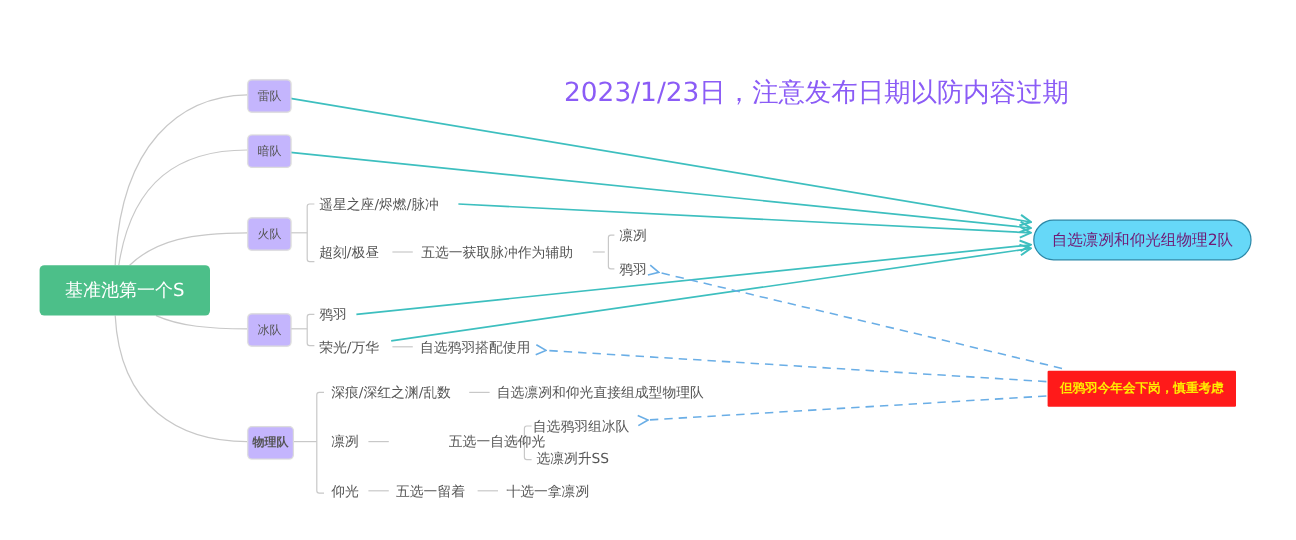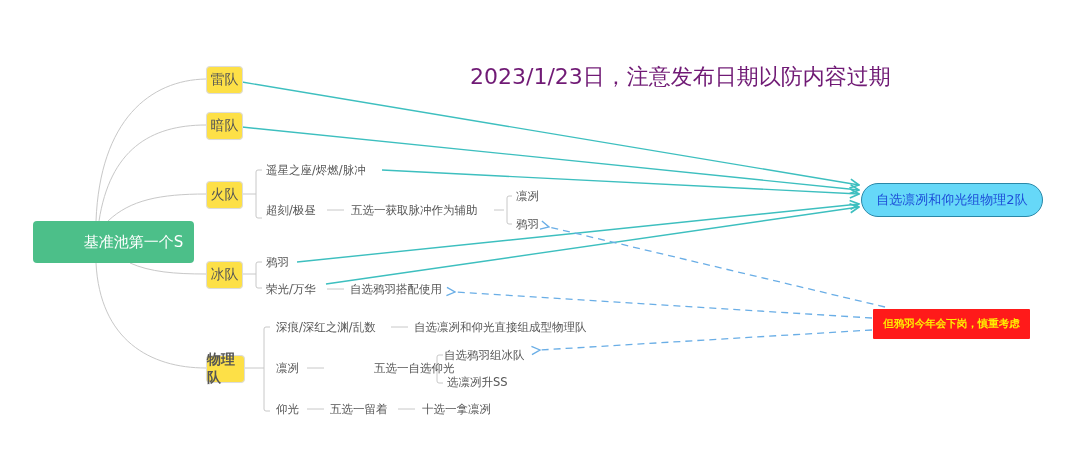--- a/index.html
+++ b/index.html
@@ -3,37 +3,37 @@
 <meta charset="utf-8">
 <style>
   html, body { margin: 0; padding: 0; }
   body {
     width: 1080px; height: 450px; background: #ffffff; position: relative; overflow: hidden;
     font-family: "DejaVu Sans", "Liberation Sans", sans-serif; color: #555555;
   }
   svg.wires { position: absolute; left: 0; top: 0; width: 1080px; height: 450px; }
   .node { position: absolute; white-space: nowrap; font-size: 11.5px; color: #555; line-height: 16px; }
   .box {
-    position: absolute; border: 1px solid #dcdcdc; border-radius: 4px; background: #fde047;
-    font-size: 14px; color: #555; display: flex; align-items: center; justify-content: center;
+    position: absolute; border: 1px solid #dcdcdc; border-radius: 4px; background: #c4b5fd;
+    font-size: 10px; color: #555; display: flex; align-items: center; justify-content: center;
     box-shadow: 0 0 1px rgba(0,0,0,0.05);
   }
   .root {
-    position: absolute; left: 33px; top: 221px; width: 121px; height: 42px;
+    position: absolute; left: 33px; top: 221px; width: 142px; height: 42px;
     background: #4cbf89; border-radius: 4px; color: #ffffff; font-size: 15px;
-    display: flex; align-items: center; justify-content: center; padding-left: 40px;
+    display: flex; align-items: center; justify-content: center;
   }
   .title {
-    position: absolute; left: 470px; top: 62px; font-size: 22px; color: #701a75; white-space: nowrap;
+    position: absolute; left: 470px; top: 62px; font-size: 22px; color: #8b5cf6; white-space: nowrap;
   }
   .target {
     position: absolute; left: 861px; top: 183px; width: 180px; height: 32px;
     background: #66d8f8; border: 1px solid #2a88a8; border-radius: 17px;
     display: flex; align-items: center; justify-content: center;
-    font-size: 13px; color: #1d4ed8; white-space: nowrap;
+    font-size: 13px; color: #701a75; white-space: nowrap;
   }
   .warning {
     position: absolute; left: 873px; top: 309px; width: 157px; height: 30px;
     background: #ff1a1a; border-radius: 1px; display: flex; align-items: center; justify-content: center;
     font-size: 10.5px; font-weight: bold; color: #ffee00; white-space: nowrap;
   }
 </style>
 </head>
 <body>
 

